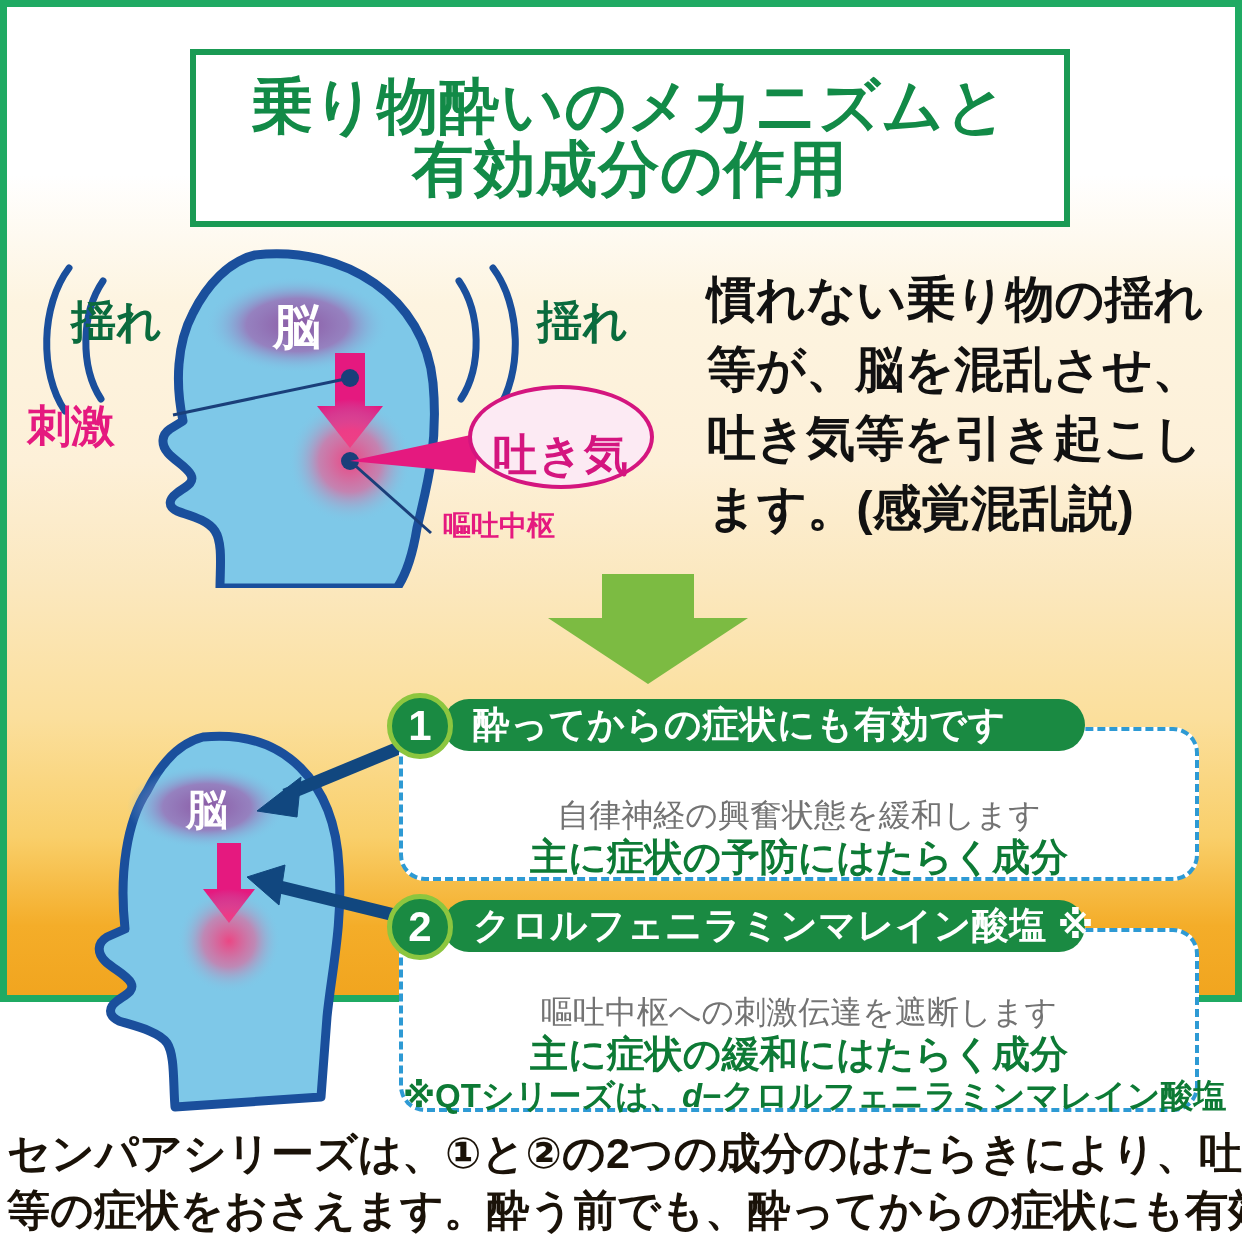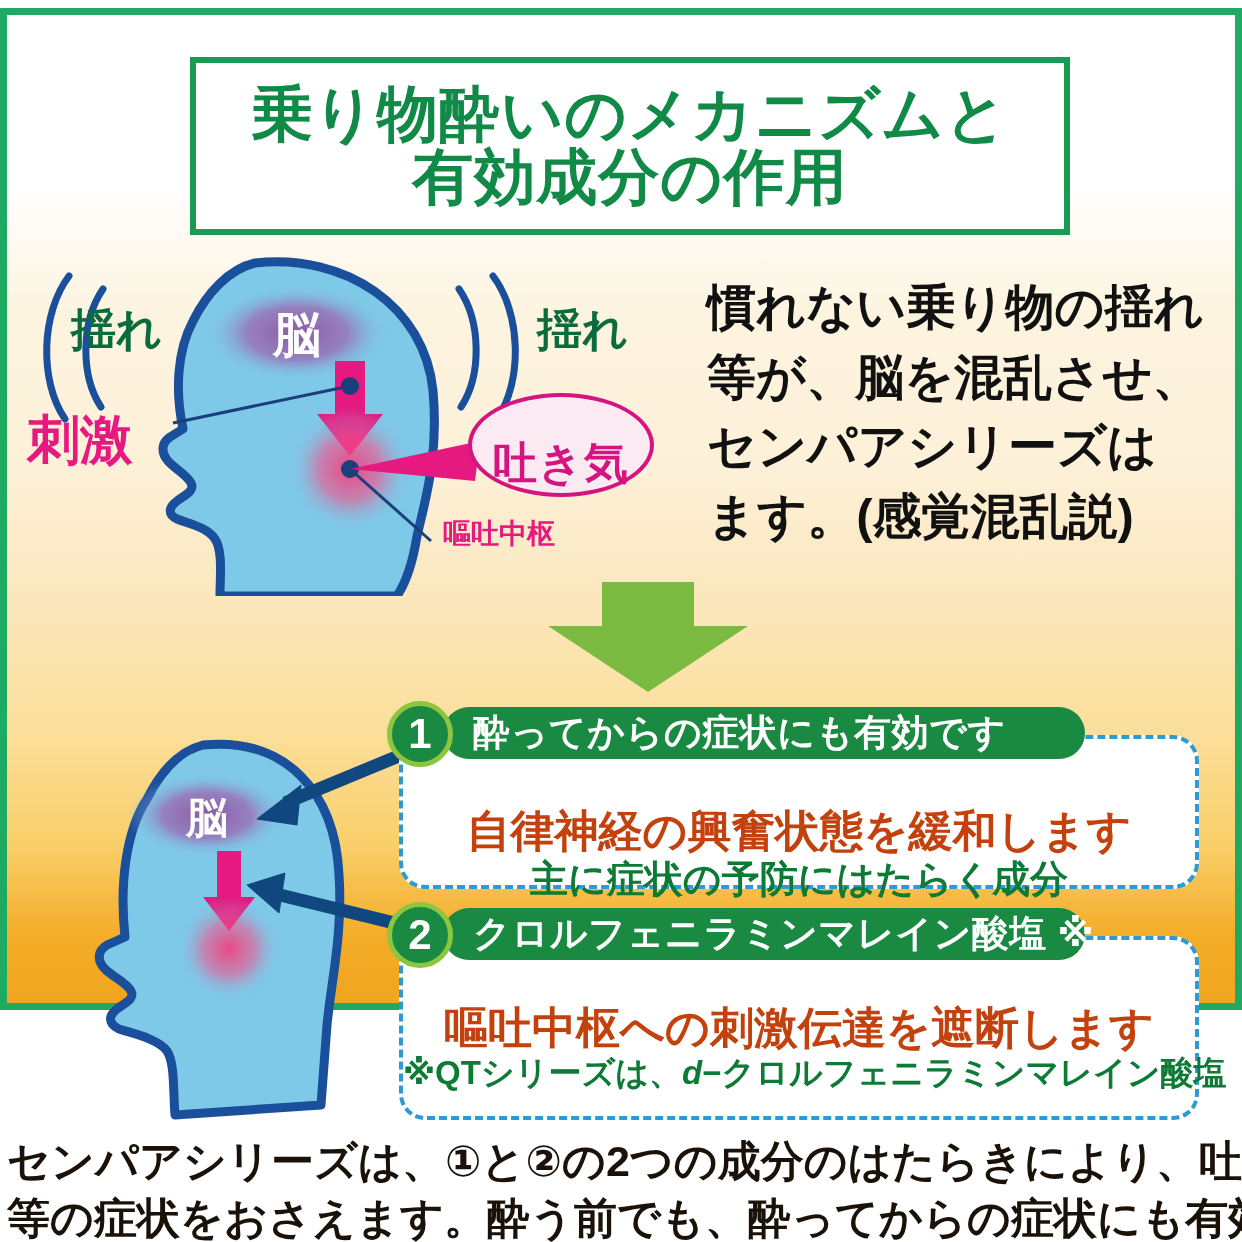--- a/index.html
+++ b/index.html
@@ -15,21 +15,20 @@
     background:linear-gradient(to bottom,
        #ffffff 0%,
        #ffffff 17%,
        #fdf4e0 30%,
        #fdf0d8 46%,
        #fbe8bf 58%,
        #fbdf9c 72%,
        #f9cf6a 84%,
        #f4ad29 93%,
        #f1a51f 100%);
-    margin-top:8px;
   }
 
   
   #title-box{
     position:absolute;left:183px;top:42px;width:880px;height:178px;
     border:6px solid #1a9a54;background:#ffffff;
     display:flex;flex-direction:column;align-items:center;justify-content:center;
     box-sizing:border-box;
   }
   .title-line{
@@ -40,21 +39,21 @@
   
   #head1{position:absolute;left:18px;top:236px;width:650px;height:345px;}
   #head2{position:absolute;left:28px;top:718px;width:400px;height:420px;}
 
   .lbl{position:absolute;white-space:nowrap;font-weight:bold;}
   .lbl-green{color:#0a6b3d;}
   .lbl-pink{color:#e5197f;}
 
   #yure-l{left:64px;top:285px;font-size:45px;}
   #yure-r{left:530px;top:285px;font-size:45px;}
-  #shigeki{left:20px;top:390px;font-size:53px;}
+  #shigeki{left:20px;top:390px;font-size:44px;}
   #outo{left:436px;top:500px;font-size:28px;}
 
   
   #nausea-bubble{
     position:absolute;left:461px;top:378px;width:178px;height:96px;
     background:#fceaf3;border:4px solid #d4157f;border-radius:50%;
     display:flex;align-items:flex-end;justify-content:center;
     color:#d4157f;font-weight:bold;font-size:44px;letter-spacing:1px;
   }
 
@@ -84,21 +83,21 @@
   .card-head span{
     color:#ffffff;font-weight:bold;font-size:37px;white-space:nowrap;letter-spacing:0.5px;
   }
   .badge{
     position:absolute;left:0;top:-6px;width:66px;height:66px;border-radius:50%;
     background:#1a8a42;border:5px solid #8cc63f;box-sizing:border-box;
     display:flex;align-items:center;justify-content:center;
     color:#ffffff;font-weight:bold;font-size:42px;
   }
   .body-lines{position:absolute;left:0;right:0;text-align:center;}
-  .ln-light{color:#c2410c;font-weight:bold;font-size:44px;line-height:1.18;white-space:nowrap;}
+  .ln-light{color:#737373;font-weight:normal;font-size:32px;line-height:1.18;white-space:nowrap;}
   .ln-dark{color:#0d7a35;font-weight:bold;font-size:38px;line-height:1.18;white-space:nowrap;}
   .ln-note{color:#0d7a35;font-weight:bold;font-size:33px;line-height:1.18;white-space:nowrap;text-align:center;}
   .ital{font-style:italic;}
 
   #card1{left:380px;top:692px;width:812px;height:182px;}
   #card1 .card-body{width:800px;height:154px;}
   #card1 .card-head{width:642px;}
   #card1 .body-lines{top:66px;}
 
   #card2{left:380px;top:893px;width:812px;height:212px;}
@@ -177,21 +176,21 @@
   <div class="lbl lbl-green" id="yure-r">揺れ</div>
   <div class="lbl lbl-pink" id="shigeki">刺激</div>
   <div class="lbl lbl-pink" id="outo">嘔吐中枢</div>
   <div id="nausea-bubble">
     <span>吐き気</span>
   </div>
 
   <div id="intro">
     <div>慣れない乗り物の揺れ</div>
     <div>等が、脳を混乱させ、</div>
-    <div>センパアシリーズは</div>
+    <div>吐き気等を引き起こし</div>
     <div>ます。(感覚混乱説)</div>
   </div>
 
   <svg id="big-arrow" viewBox="0 0 216 110">
     <polygon points="62,0 154,0 154,44 208,44 108,110 8,44 62,44" fill="#7cbb42"></polygon>
   </svg>
 
   <svg id="head2" viewBox="0 0 400 420">
     <defs>
       <radialGradient id="brainG2" cx="50%" cy="50%" r="50%">
@@ -240,20 +239,21 @@
     <div class="card-head">
       <span>酔ってからの症状にも有効です</span>
     </div>
     <div class="badge">1</div>
   </div>
 
   <div class="card" id="card2">
     <div class="card-body">
       <div class="body-lines">
         <div class="ln-light">嘔吐中枢への刺激伝達を遮断します</div>
+        <div class="ln-dark">主に症状の緩和にはたらく成分</div>
         <div class="ln-note"><span>※QTシリーズは、</span><span class="ital">d</span><span>−クロルフェニラミンマレイン酸塩</span></div>
       </div>
     </div>
     <div class="card-head">
       <span>クロルフェニラミンマレイン酸塩 ※</span>
     </div>
     <div class="badge">2</div>
   </div>
 
   <div id="footer">

